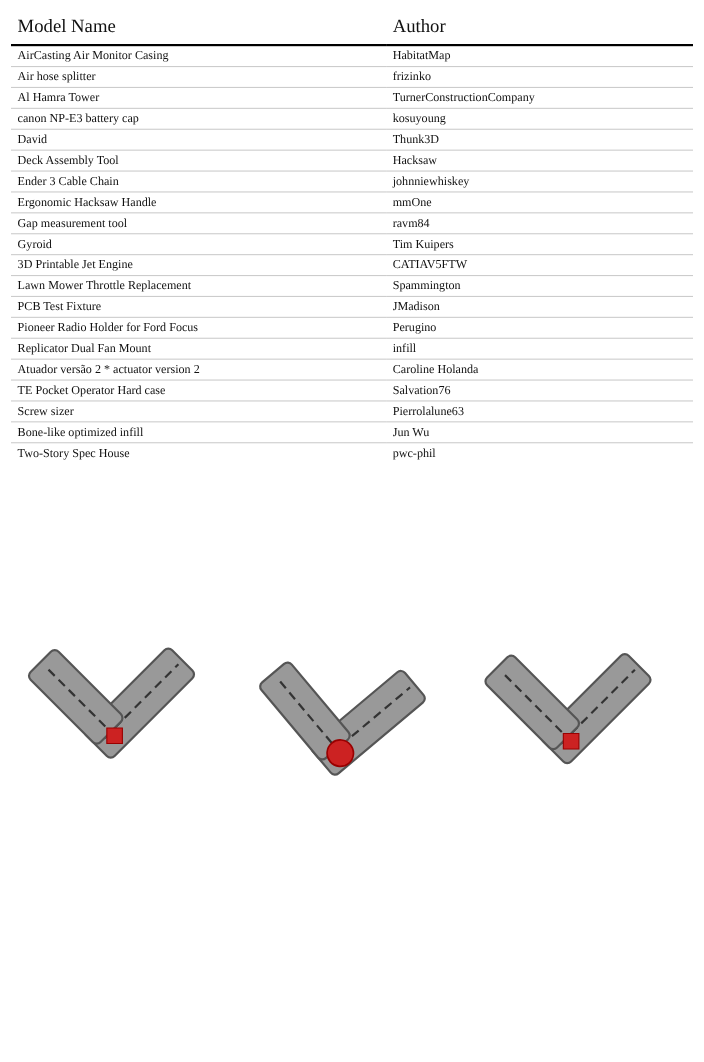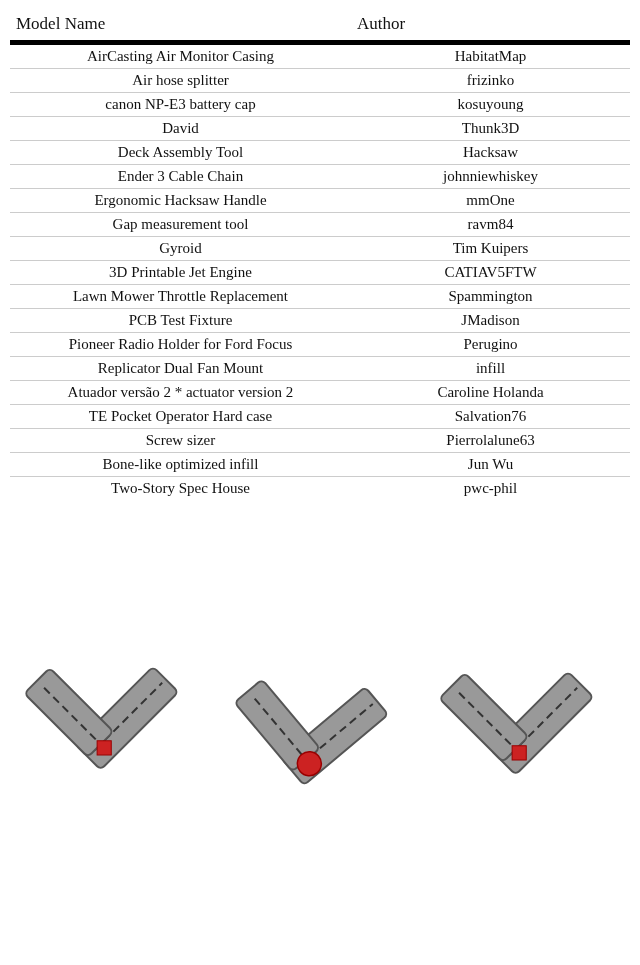--- a/index.html
+++ b/index.html
@@ -19,28 +19,27 @@
     table {
       width: 100%;
       border-collapse: collapse;
     }
 
     thead tr th {
       text-align: left;
       font-size: 17px;
       font-weight: normal;
       padding: 4px 6px 6px 6px;
-      border-bottom: 5px solid #000000;
+      border-bottom: 2px solid #000000;
     }
 
     tbody tr td {
       padding: 3px 6px;
       border-bottom: 1px solid #ccc;
-      font-size: 15px;
-      text-align: center;
+      font-size: 11px;
     }
 
     tbody tr:last-child td {
       border-bottom: none;
     }
 
     th.model-col { width: 55%; }
     th.author-col { width: 45%; }
 
     .illustration-area {
@@ -74,20 +73,24 @@
     <tbody id="table-body">
     <tr>
           <td>AirCasting Air Monitor Casing</td>
           <td>HabitatMap</td>
         </tr>
         <tr>
           <td>Air hose splitter</td>
           <td>frizinko</td>
         </tr>
         <tr>
+          <td>Al Hamra Tower</td>
+          <td>TurnerConstructionCompany</td>
+        </tr>
+        <tr>
           <td>canon NP-E3 battery cap</td>
           <td>kosuyoung</td>
         </tr>
         <tr>
           <td>David</td>
           <td>Thunk3D</td>
         </tr>
         <tr>
           <td>Deck Assembly Tool</td>
           <td>Hacksaw</td>

